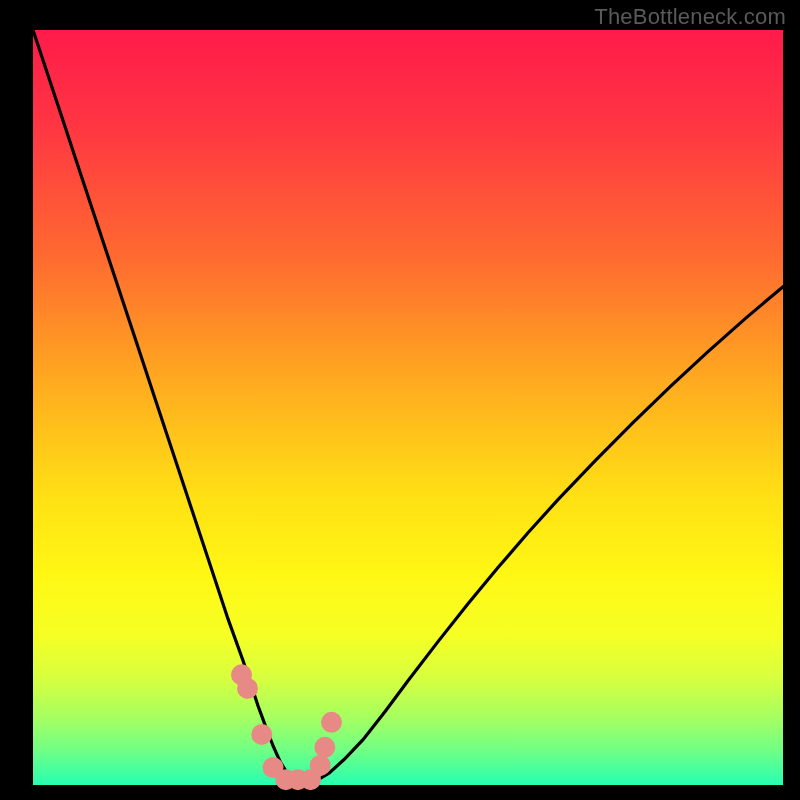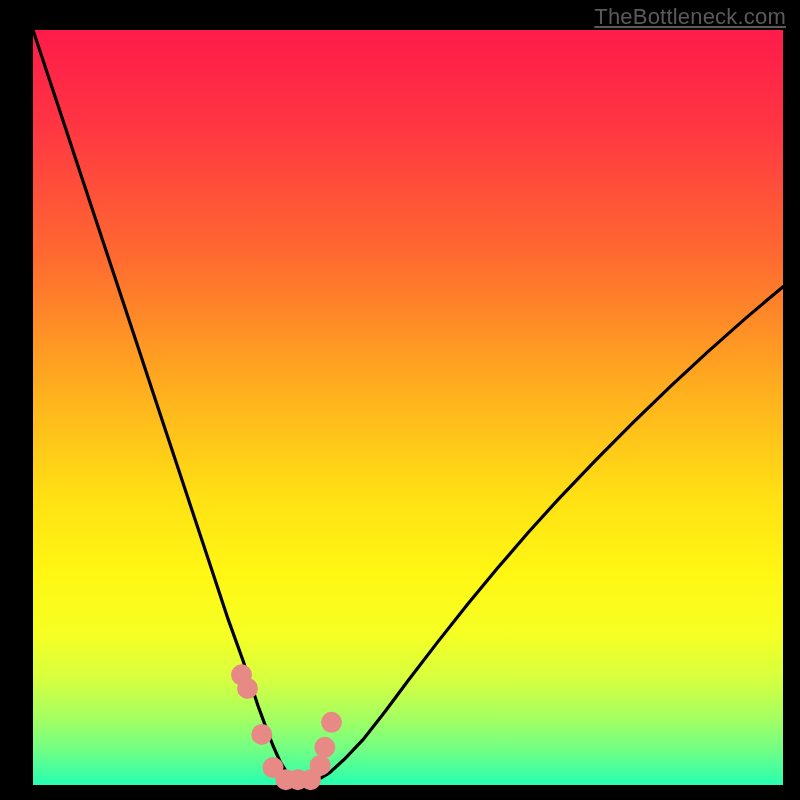--- a/index.html
+++ b/index.html
@@ -19,21 +19,20 @@
     background: #000;
   }
   .watermark {
     position: absolute;
     top: 4px;
     right: 14px;
     color: #5a5a5a;
     font-size: 22px;
     font-weight: 500;
     letter-spacing: 0.2px;
-    text-decoration: underline;
   }
   svg {
     position: absolute;
     top: 0;
     left: 0;
   }
 </style>
 </head>
 <body>
 

